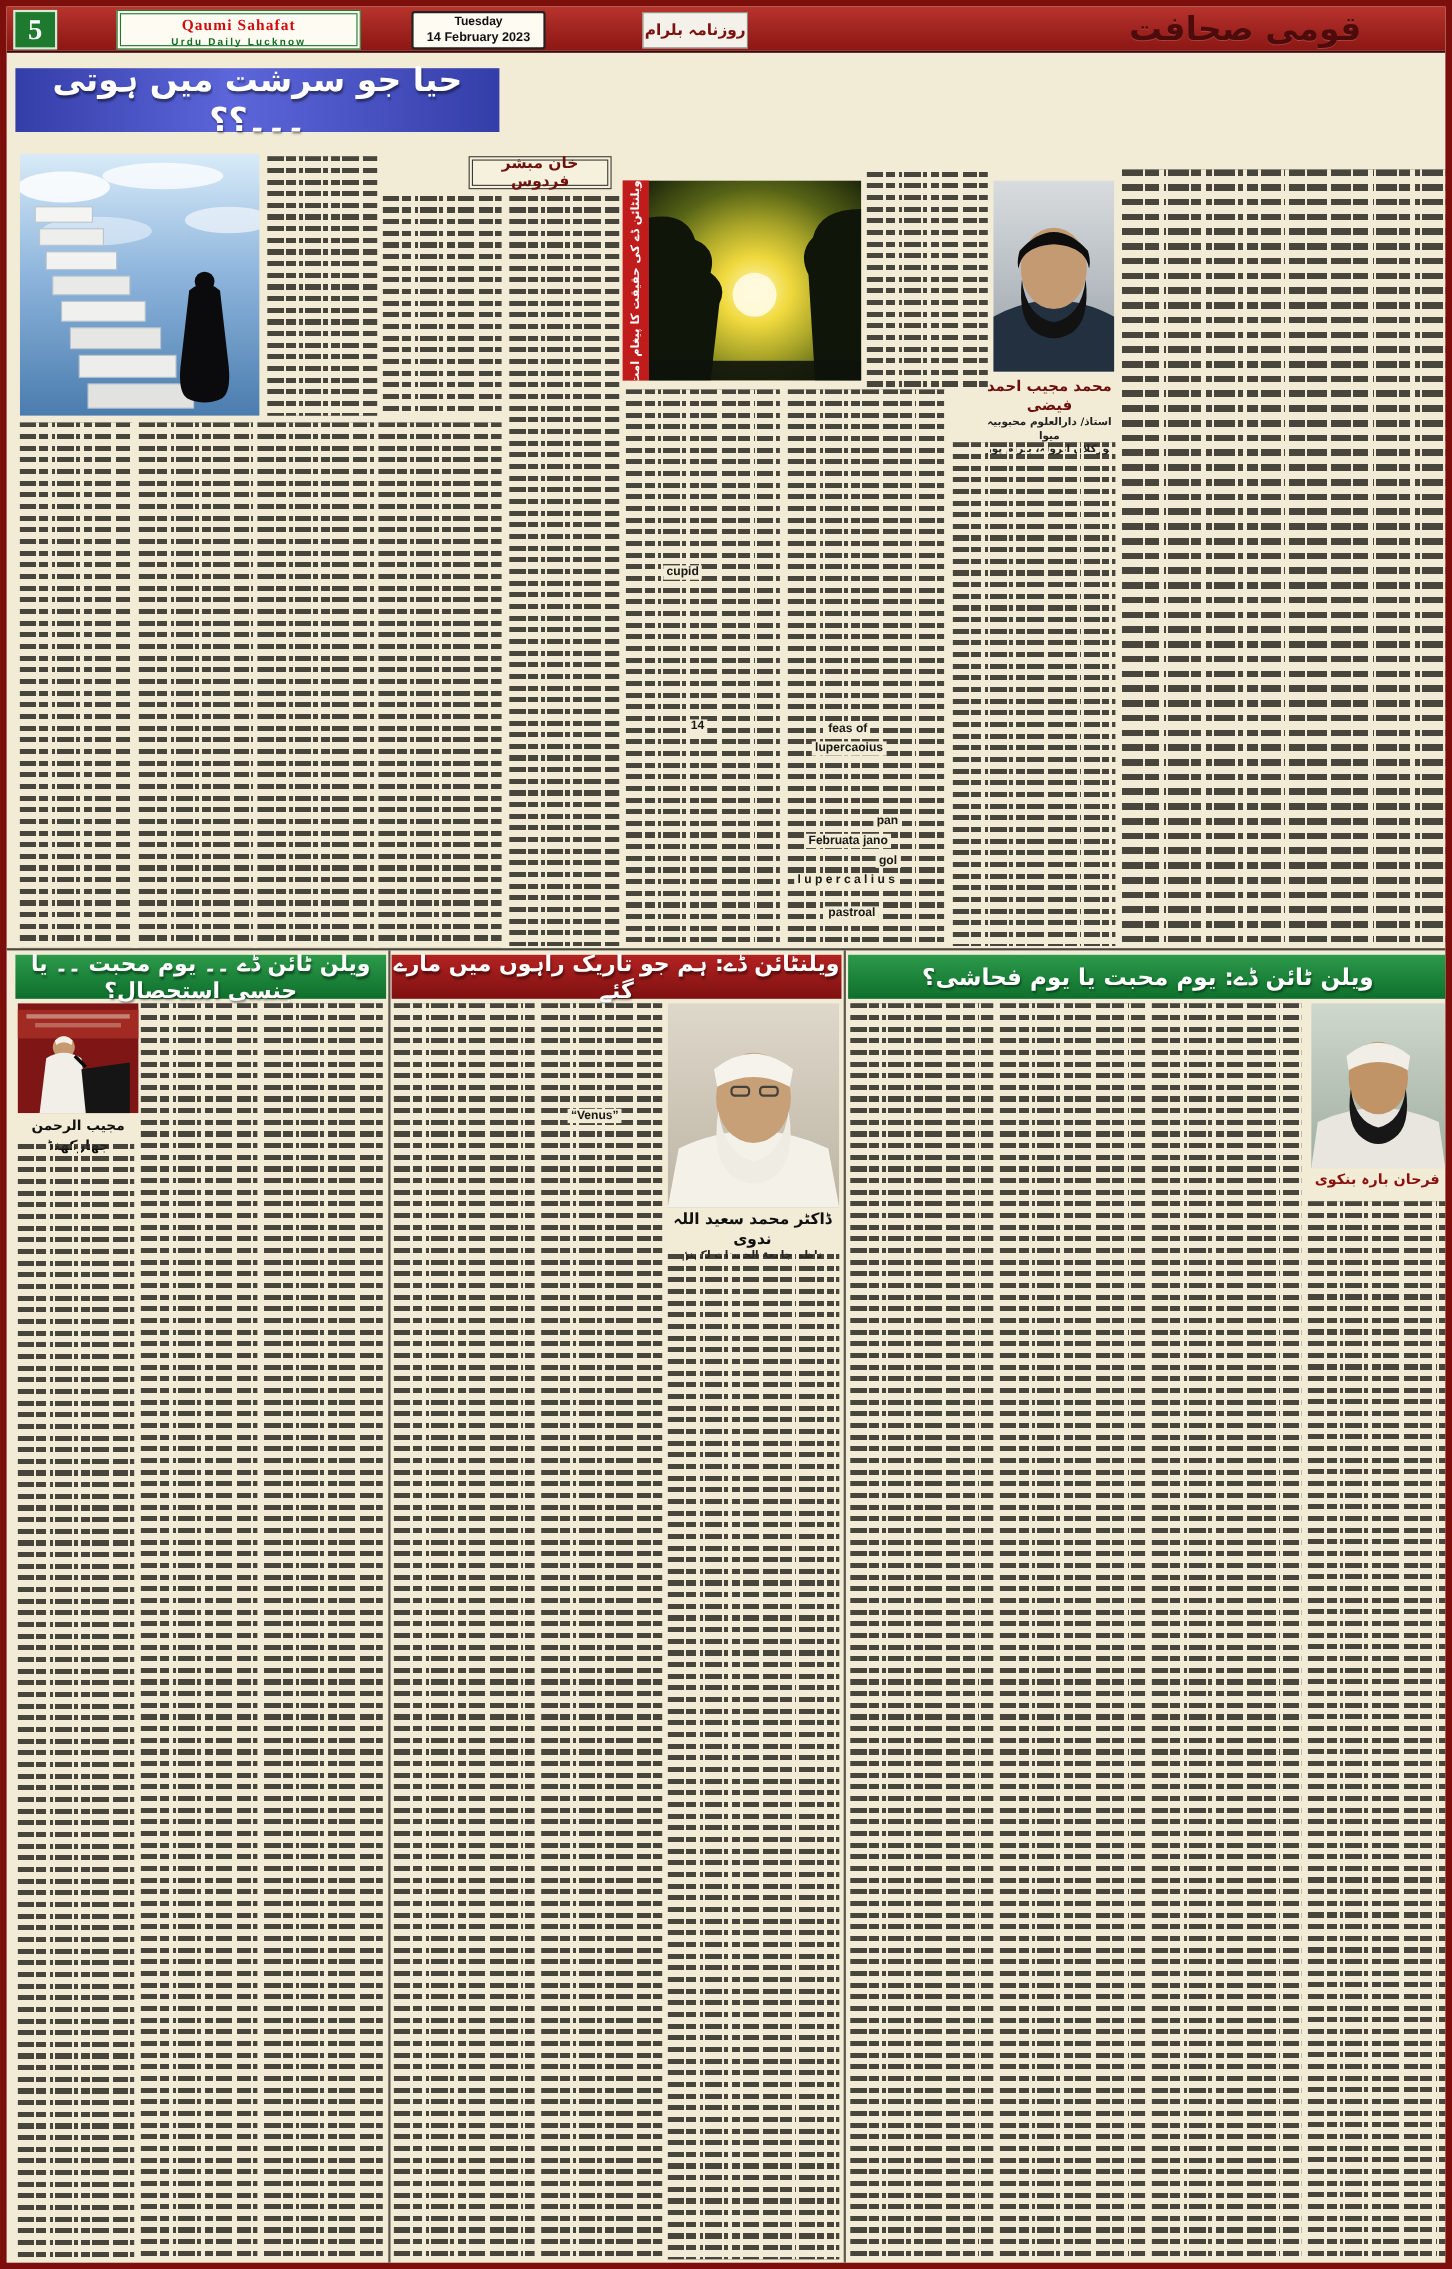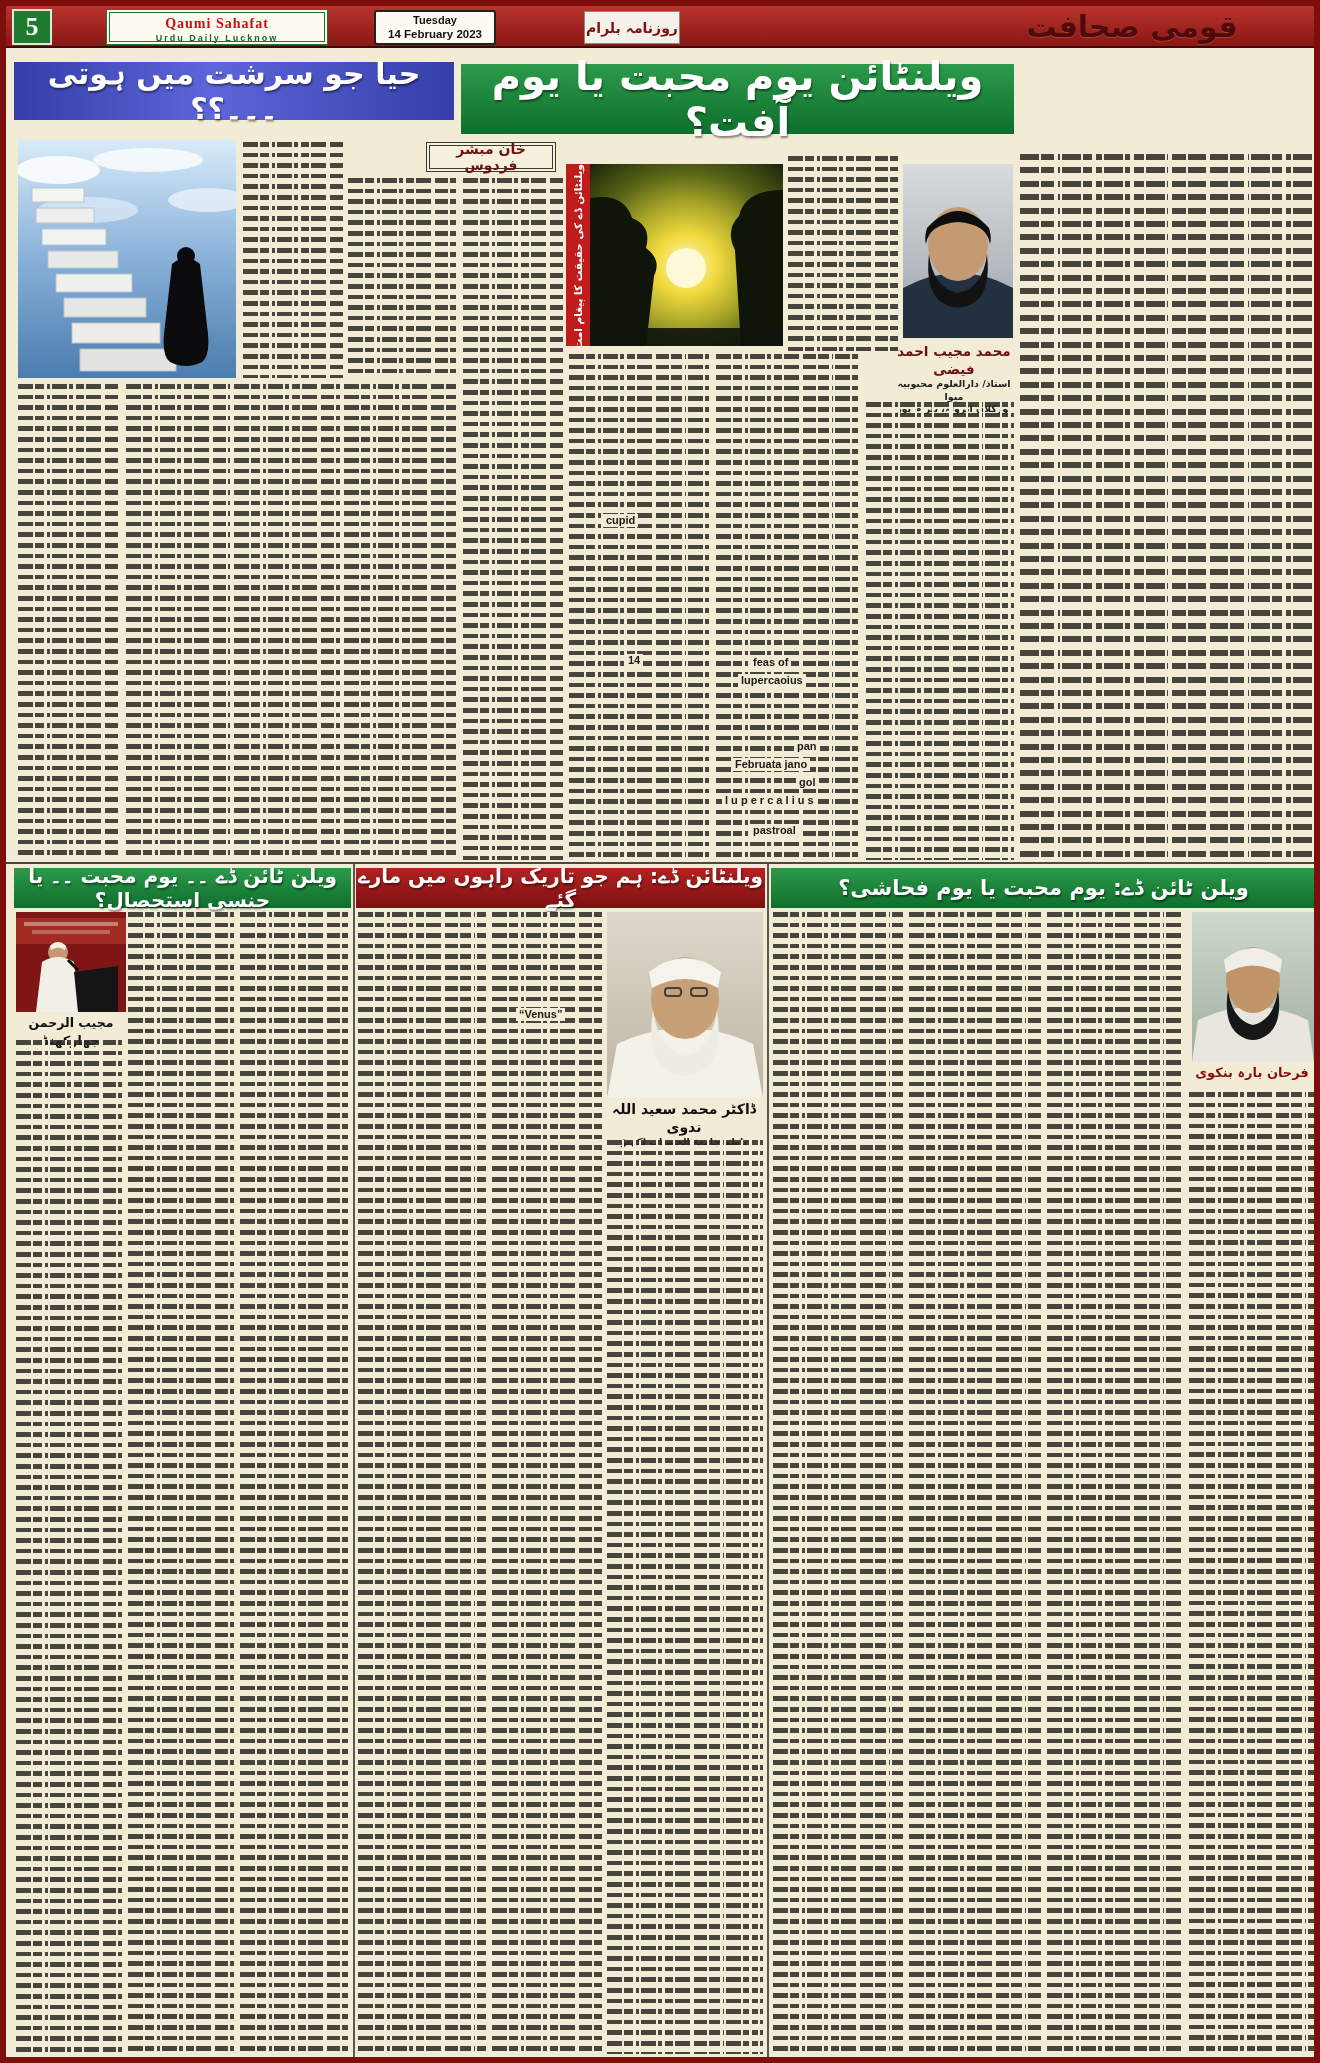--- a/index.html
+++ b/index.html
@@ -154,21 +154,20 @@
   <div class="abs authorbox urdu" style="left:420px;top:136px;width:130px;height:30px;">خان مبشر فردوس</div>
 
   <div class="abs greek" style="left:457px;top:172px;width:100px;height:682px;"></div>
   <div class="abs greek" style="left:342px;top:172px;width:108px;height:200px;"></div>
   <div class="abs greek" style="left:237px;top:136px;width:100px;height:236px;"></div>
   <div class="abs greek" style="left:12px;top:378px;width:102px;height:477px;"></div>
   <div class="abs greek" style="left:120px;top:378px;width:104px;height:477px;"></div>
   <div class="abs greek" style="left:228px;top:378px;width:106px;height:477px;"></div>
   <div class="abs greek" style="left:338px;top:378px;width:112px;height:477px;"></div>
 
-  <div class="abs headline hl-green urdu" style="left:455px;top:58px;width:553px;height:70px;font-size:40px;">ویلنٹائن یوم محبت یا یوم آفت؟</div>
 
   <div class="abs strip-vert urdu" style="left:560px;top:340px;width:182px;height:24px;">ویلنٹائن ڈے کی حقیقت کا پیغام امت مسلمہ کے نام</div>
 
   <div class="abs" style="left:584px;top:158px;width:193px;height:182px;">
     <svg width="193" height="182" viewBox="0 0 193 182">
       <defs>
         <radialGradient id="sun" cx="50%" cy="55%" r="75%">
           <stop offset="0" stop-color="#fff8b8"></stop>
             <stop offset=".22" stop-color="#f0d93e"></stop>
           <stop offset=".45" stop-color="#a8a428"></stop>

